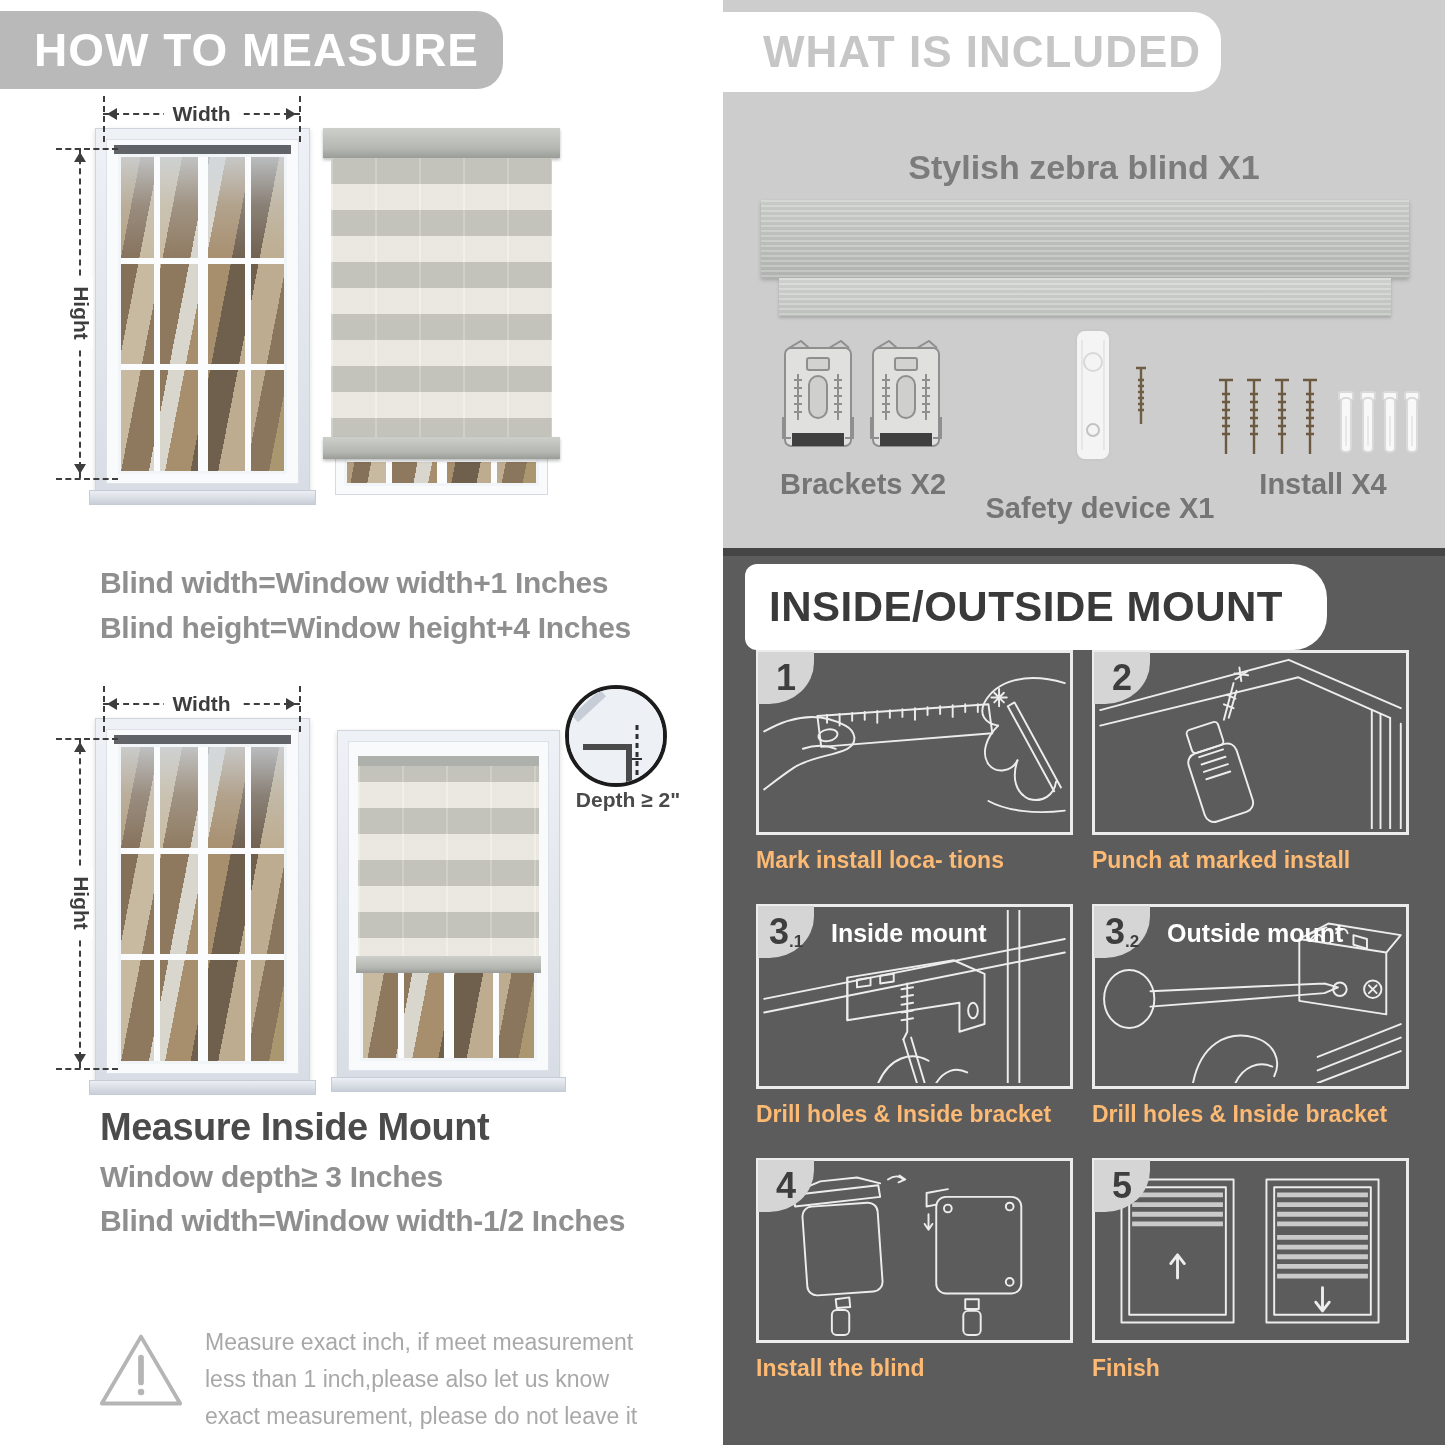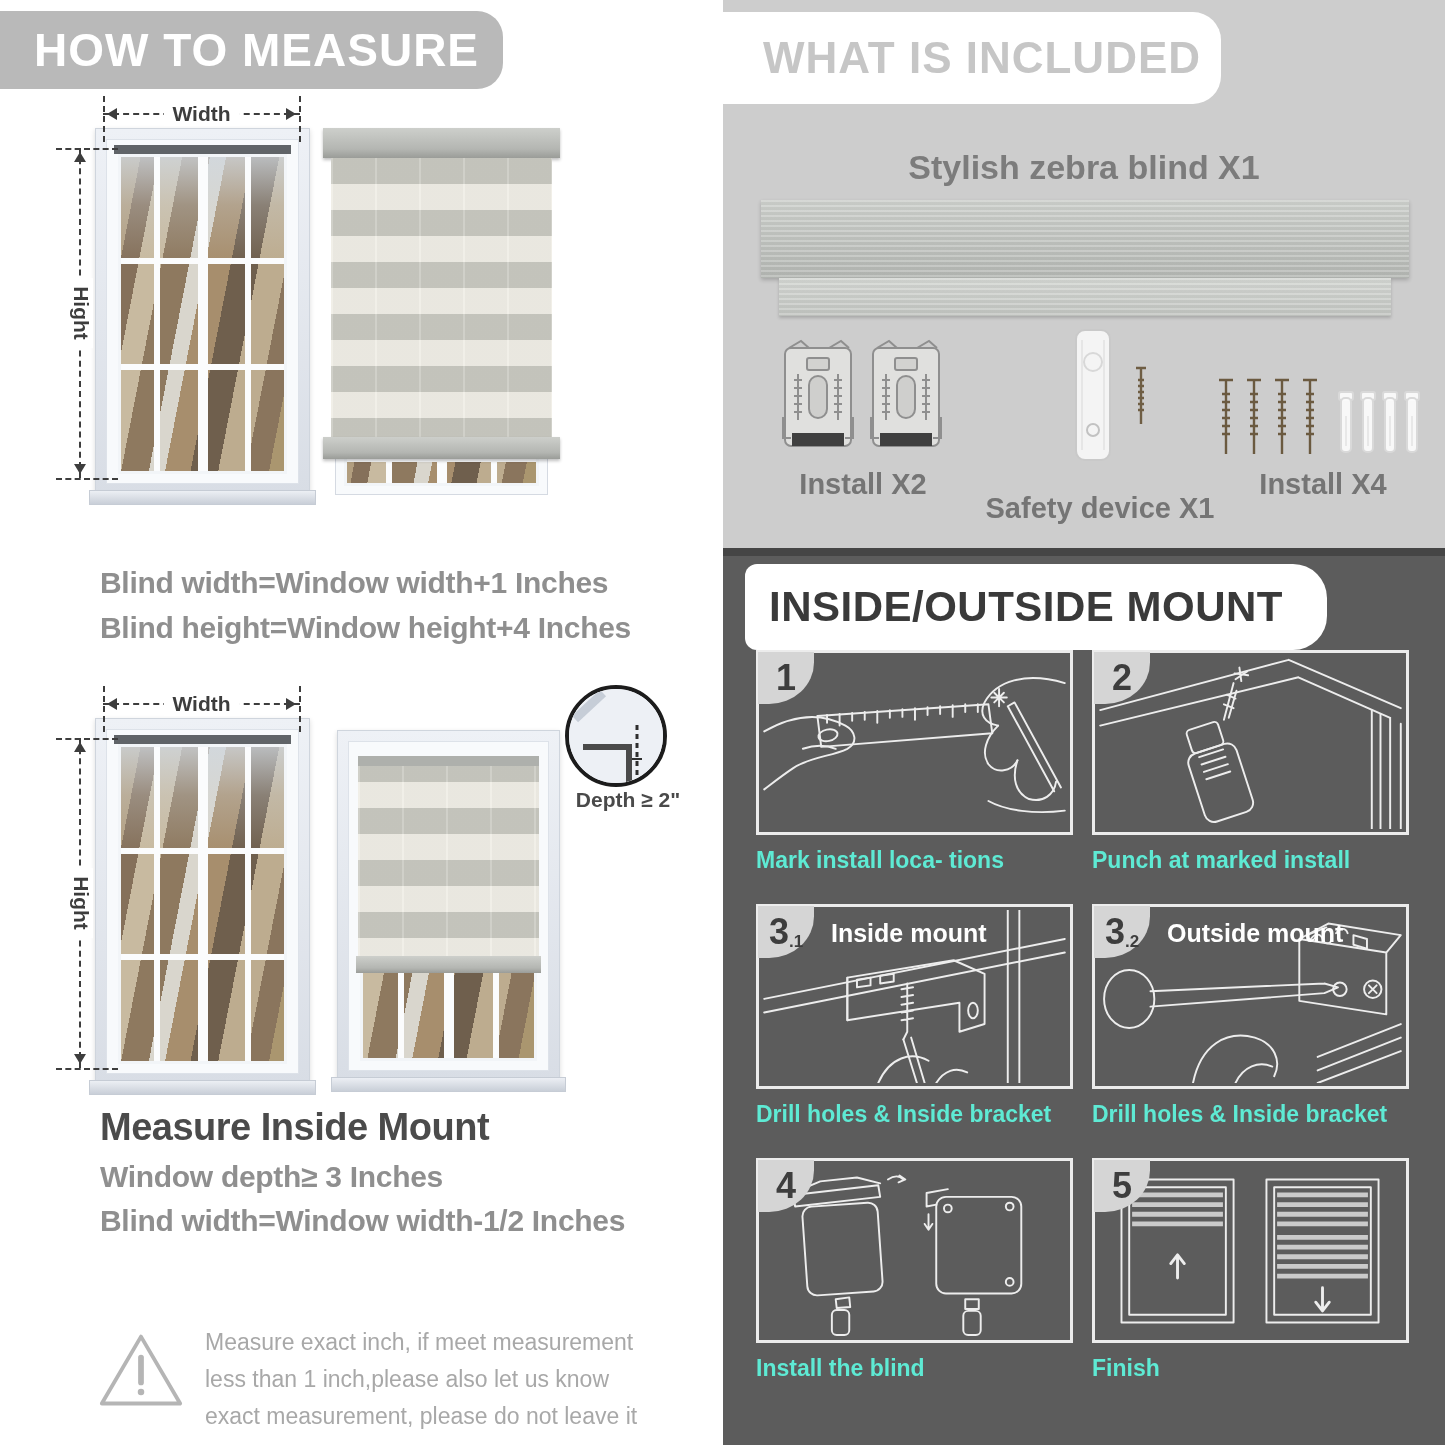--- a/index.html
+++ b/index.html
@@ -89,21 +89,21 @@
   .magnifier { position:absolute; left:565px; top:685px; width:102px; height:102px;
       border:4px solid #1c1c1c; border-radius:50%; overflow:hidden; background:#edf0f5; z-index:5; }
   .depth-lbl { position:absolute; left:558px; top:788px; width:140px; text-align:center;
       font-size:21px; font-weight:bold; color:#4a4a4a; }
 
   .warn-text { position:absolute; left:205px; top:1324px; width:452px;
       font-size:23px; color:#a8a8a8; line-height:1.6; }
 
   
   #included-panel { position:absolute; left:723px; top:0; width:722px; height:548px; background:#cdcdcd; }
-  .included-header { position:absolute; left:0; top:12px; width:498px; height:92px;
+  .included-header { position:absolute; left:0; top:12px; width:498px; height:80px;
       background:#ffffff; border-radius:0 28px 28px 0;
       display:flex; align-items:center; padding-left:40px;
       color:#c6c6c6; font-size:44px; font-weight:bold; letter-spacing:1px; }
   .blind-title { position:absolute; left:0; right:0; top:148px; text-align:center;
       font-size:34px; font-weight:bold; color:#7c7c7c; }
   .rail-main { position:absolute; left:38px; top:200px; width:648px; height:78px;
       background:
         repeating-linear-gradient(180deg, rgba(255,255,255,.18) 0 2px, rgba(0,0,0,.03) 2px 5px),
         linear-gradient(180deg,#cdd0cc,#b5b8b4);
       box-shadow:0 2px 4px rgba(0,0,0,.2); }
@@ -121,21 +121,21 @@
       background:#ffffff; border-radius:12px 34px 34px 12px;
       display:flex; align-items:center; padding-left:24px;
       color:#3a3a3a; font-size:42px; font-weight:bold; letter-spacing:.5px; }
   .tile { position:absolute; width:317px; height:185px; border:3px solid #ececec; background:#5c5c5c; }
   .badge { position:absolute; top:-1px; left:-1px; width:56px; height:52px; background:#d5d5d5;
       border-radius:0 0 80% 0; display:flex; align-items:center; justify-content:center;
       color:#3e3e3e; font-weight:bold; font-size:36px; line-height:1; }
   .badge .sub { font-size:17px; align-self:flex-end; margin-bottom:8px; }
   .tile-title { position:absolute; left:72px; top:12px; color:#ffffff; font-size:25px; font-weight:bold; }
   .ill { position:absolute; left:3px; top:3px; width:305px; height:173px; }
-  .caption { position:absolute; width:330px; color:#5eead4; font-size:23px; font-weight:bold; }
+  .caption { position:absolute; width:330px; color:#fdba74; font-size:23px; font-weight:bold; }
 </style>
 </head>
 <body>
 
 <div id="page">
 
   <div class="howto-header">
     <span>HOW TO MEASURE</span>
   </div>
 
@@ -271,21 +271,21 @@
         <rect x="148" y="16" width="14" height="8" rx="2"></rect>
           <rect x="150" y="22" width="10" height="54" rx="4"></rect>
         <rect x="170" y="16" width="14" height="8" rx="2"></rect>
           <rect x="172" y="22" width="10" height="54" rx="4"></rect>
         <rect x="192" y="16" width="14" height="8" rx="2"></rect>
           <rect x="194" y="22" width="10" height="54" rx="4"></rect>
         <path d="M133,40 v30 M155,40 v30 M177,40 v30 M199,40 v30" fill="none" stroke="#e8e8e8"></path>
       </g>
     </svg>
 
-    <div class="item-label" style="left:30px; width:220px;">Install X2</div>
+    <div class="item-label" style="left:30px; width:220px;">Brackets X2</div>
     <div class="item-label" style="left:262px; width:230px;margin-top:24px;">Safety device X1</div>
     <div class="item-label" style="left:500px; width:200px;">Install X4</div>
   </div>
 
   <div id="mount-panel">
     <div class="mount-divider"></div>
     <div class="mount-header">
       <span>INSIDE/OUTSIDE MOUNT</span>
     </div>
 

